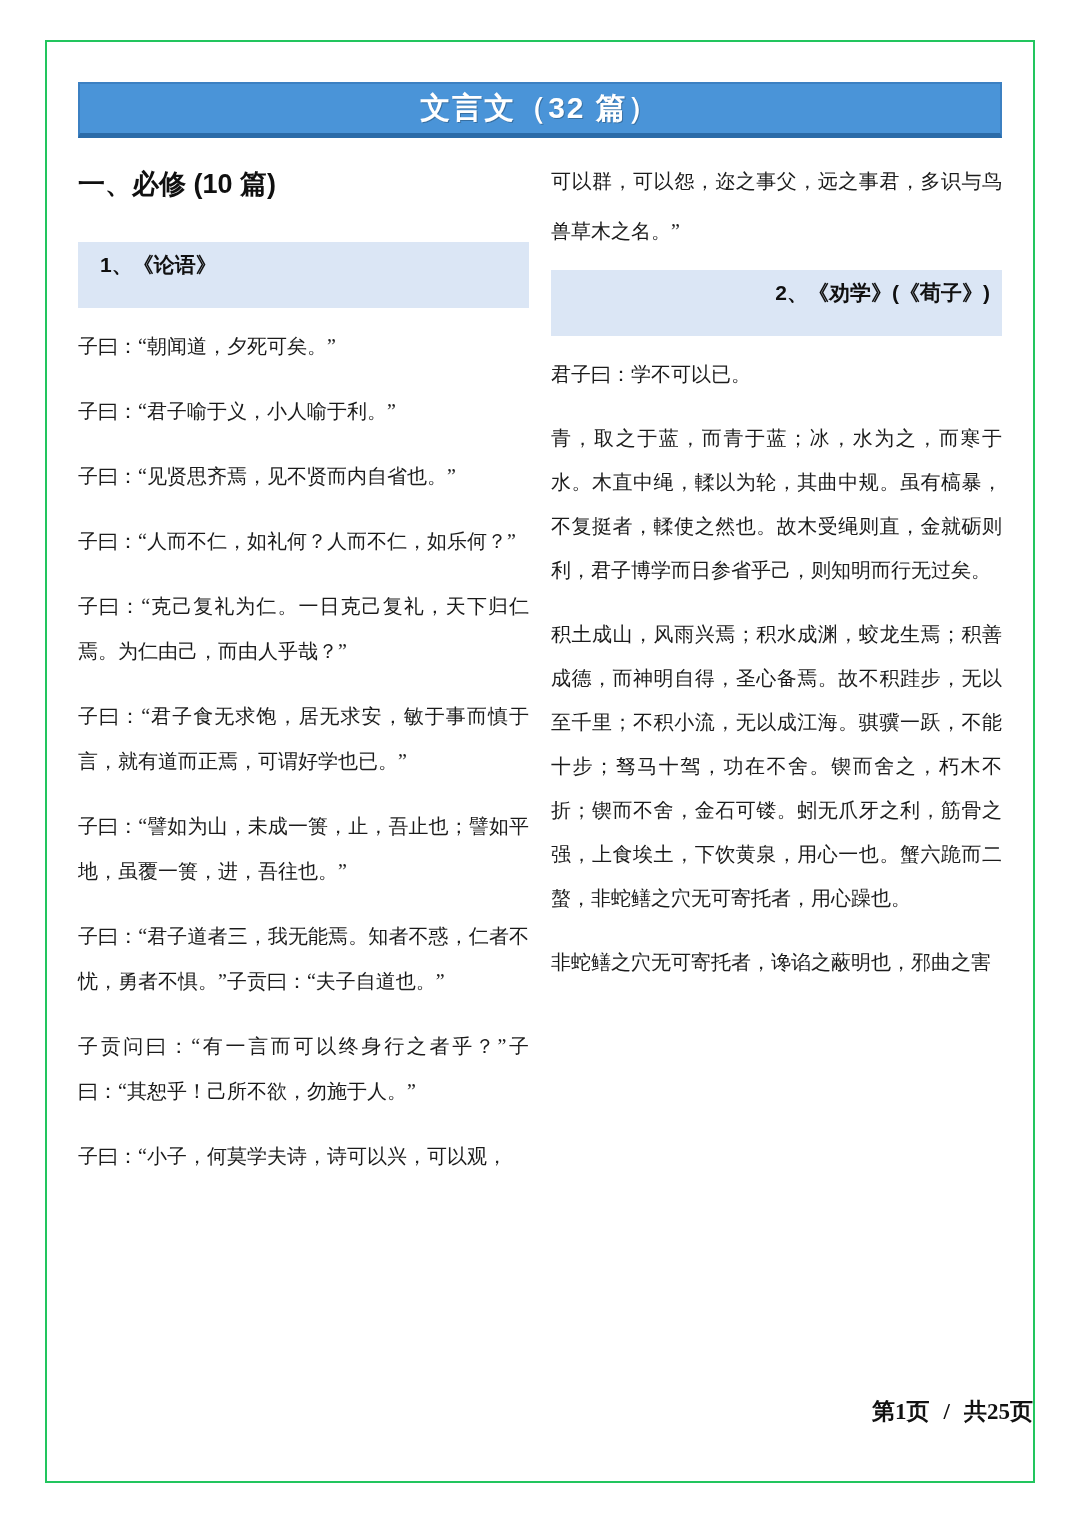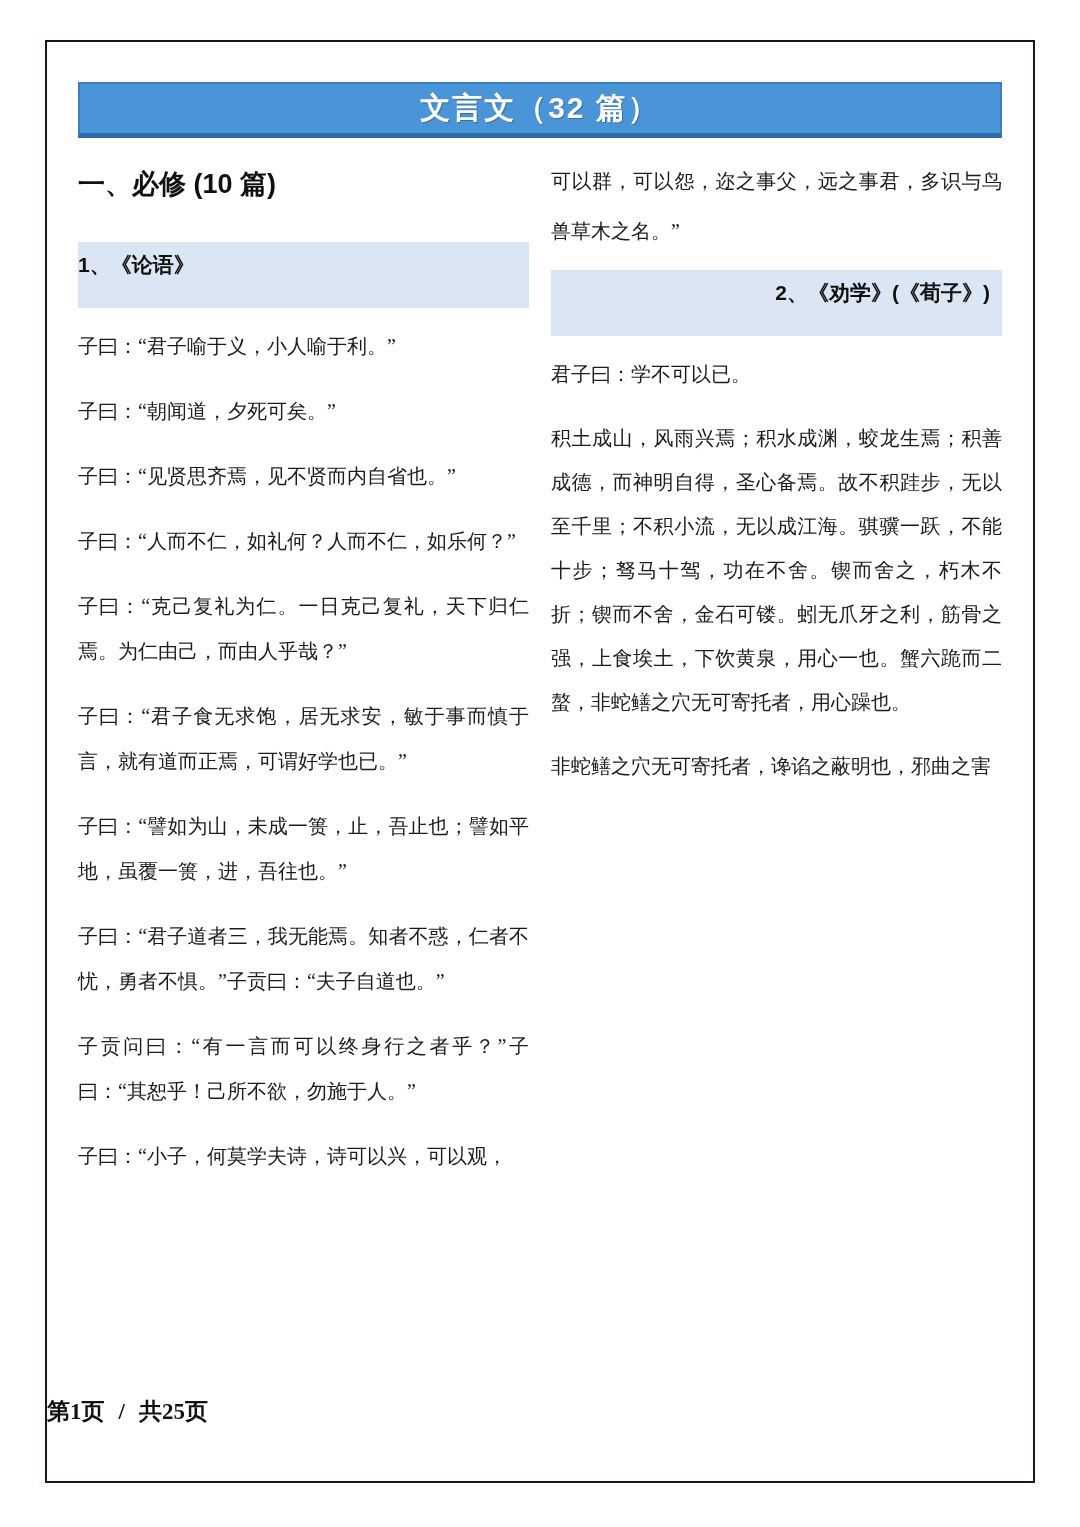--- a/index.html
+++ b/index.html
@@ -12,21 +12,21 @@
     font-family: "Liberation Serif", "DejaVu Serif", serif;
     color: #1b1b1b;
   }
   .page {
     position: absolute;
     left: 45px;
     top: 40px;
     width: 990px;
     height: 1443px;
     background: #ffffff;
-    border: 2px solid #0f172a;
+    border: 2px solid #22c55e;
   }
   .banner {
     margin: 40px 31px 0 31px;
     height: 56px;
     background: #4a94d8;
     border: 2px solid #3c80c2;
     border-bottom: 5px solid #2b6ba8;
     display: flex;
     align-items: center;
     justify-content: center;
@@ -52,77 +52,78 @@
     margin: 12px 0 0 0;
     line-height: 32px;
   }
   .section-header {
     background: #dbe6f5;
     font-family: "Liberation Sans", "DejaVu Sans", sans-serif;
     font-weight: bold;
     font-size: 21px;
     color: #101010;
     line-height: 28px;
-    padding: 9px 12px 29px 0;
+    padding: 9px 12px 29px 22px;
   }
   .sh1 { margin: 42px 0 16px 0; }
   .sh2 { margin: 0 0 16px 0; text-align: right; }
   .sh3 { margin: 0 0 14px 0; }
   .para {
     font-size: 20px;
     line-height: 45px;
     margin: 0 0 20px 0;
     text-align: justify;
     text-align-last: left;
     color: #1b1b1b;
   }
   .right .para { line-height: 44px; }
   .right .cont { line-height: 50px; margin-bottom: 14px; }
   .footer {
     position: absolute;
     left: 0;
     right: 0;
     top: 1354px;
-    text-align: left;
+    text-align: right;
     font-weight: bold;
     font-size: 23px;
     color: #111111;
   }
   .footer .sep { margin: 0 14px; font-weight: bold; }
 </style>
 </head>
 <body>
 
 <div class="page">
 
   <div class="banner">
     <span>文言文（32 篇）</span>
   </div>
 
   <div class="columns">
 
     <div class="col left">
       <div class="doc-heading">一、必修 (10 篇)</div>
       <div class="section-header sh1">1、《论语》</div>
+      <p class="para">子曰：“朝闻道，夕死可矣。”</p>
       <p class="para">子曰：“君子喻于义，小人喻于利。”</p>
-      <p class="para">子曰：“朝闻道，夕死可矣。”</p>
       <p class="para">子曰：“见贤思齐焉，见不贤而内自省也。”</p>
       <p class="para">子曰：“人而不仁，如礼何？人而不仁，如乐何？”</p>
       <p class="para">子曰：“克己复礼为仁。一日克己复礼，天下归仁焉。为仁由己，而由人乎哉？”</p>
       <p class="para">子曰：“君子食无求饱，居无求安，敏于事而慎于言，就有道而正焉，可谓好学也已。”</p>
       <p class="para">子曰：“譬如为山，未成一篑，止，吾止也；譬如平地，虽覆一篑，进，吾往也。”</p>
       <p class="para">子曰：“君子道者三，我无能焉。知者不惑，仁者不忧，勇者不惧。”子贡曰：“夫子自道也。”</p>
       <p class="para">子贡问曰：“有一言而可以终身行之者乎？”子曰：“其恕乎！己所不欲，勿施于人。”</p>
       <p class="para">子曰：“小子，何莫学夫诗，诗可以兴，可以观，</p>
     </div>
 
     <div class="col right">
       <p class="para cont">可以群，可以怨，迩之事父，远之事君，多识与鸟兽草木之名。”</p>
       <div class="section-header sh2">2、《劝学》(《荀子》)</div>
       <p class="para">君子曰：学不可以已。</p>
+      <p class="para">青，取之于蓝，而青于蓝；冰，水为之，而寒于水。木直中绳，輮以为轮，其曲中规。虽有槁暴，不复挺者，輮使之然也。故木受绳则直，金就砺则利，君子博学而日参省乎己，则知明而行无过矣。</p>
       <p class="para">积土成山，风雨兴焉；积水成渊，蛟龙生焉；积善成德，而神明自得，圣心备焉。故不积跬步，无以至千里；不积小流，无以成江海。骐骥一跃，不能十步；驽马十驾，功在不舍。锲而舍之，朽木不折；锲而不舍，金石可镂。蚓无爪牙之利，筋骨之强，上食埃土，下饮黄泉，用心一也。蟹六跪而二螯，非蛇鳝之穴无可寄托者，用心躁也。</p>
       <p class="para">非蛇鳝之穴无可寄托者，谗谄之蔽明也，邪曲之害</p>
     </div>
 
   </div>
 
   <div class="footer">
     <span>第1页</span><span class="sep">/</span><span>共25页</span>
   </div>
 

